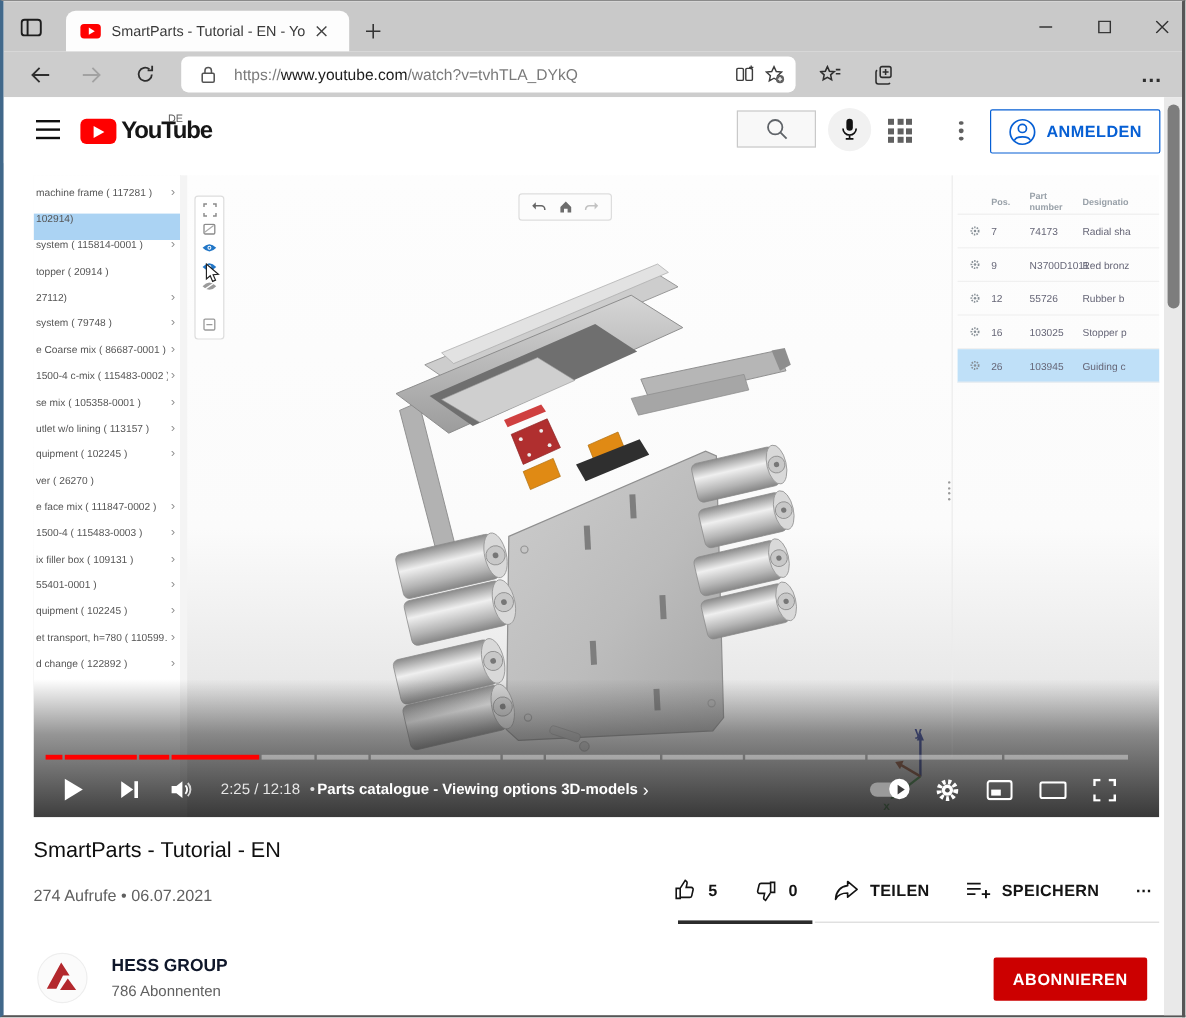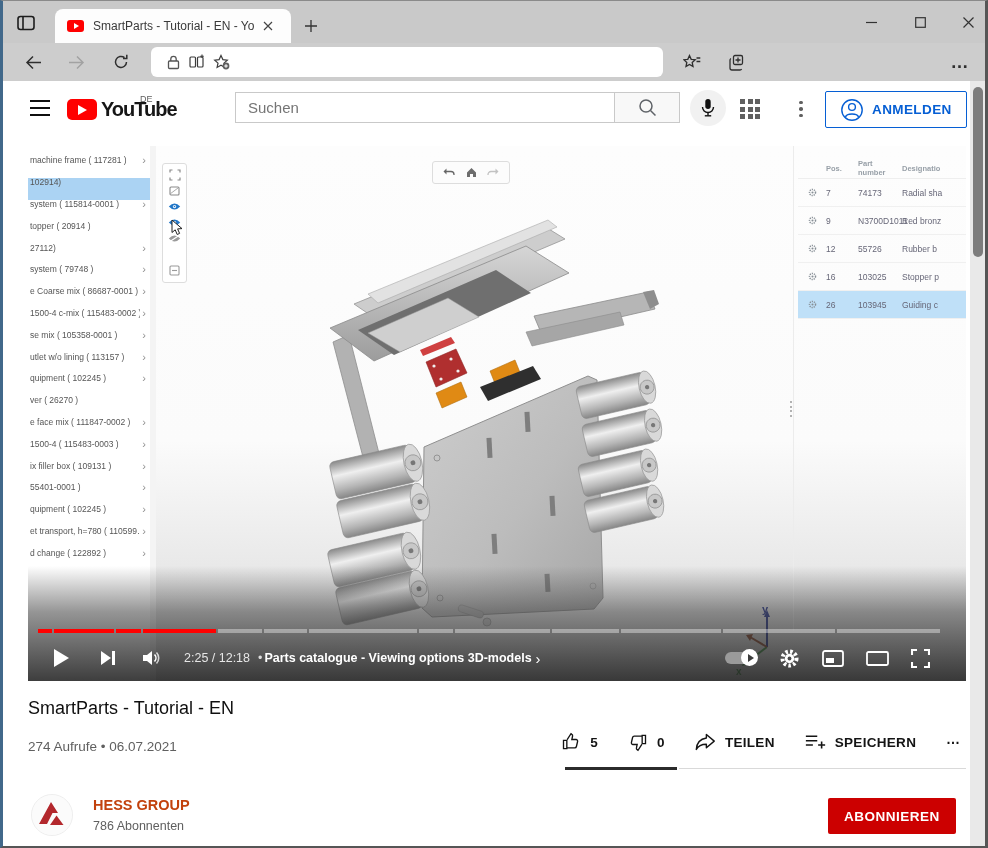--- a/index.html
+++ b/index.html
@@ -93,21 +93,21 @@
 
   
   .vtitle{left:25px;top:697px;font-size:18px;color:#0f0f0f;}
   .vstats{left:25px;top:738px;font-size:13.5px;color:#606060;text-align:right;}
   .actions{right:25px;top:731px;display:flex;align-items:center;gap:30px;}
   .act{display:flex;align-items:center;gap:9px;cursor:pointer;}
   .act span{font-size:13.5px;font-weight:700;color:#141414;letter-spacing:.3px;}
   .sentiment{left:562px;top:766px;width:112px;height:3px;background:#2b2b2b;}
   .sepline{left:676px;top:767px;width:287px;height:1px;background:#d9d9d9;}
   .avatar{left:28px;top:793px;width:40px;height:40px;border-radius:50%;background:#fafafa;border:1px solid #eee;display:flex;align-items:center;justify-content:center;overflow:hidden;cursor:pointer;}
-  .chname{left:90px;top:796px;font-size:14.5px;font-weight:700;color:#c2410c;}
+  .chname{left:90px;top:796px;font-size:14.5px;font-weight:700;color:#0f172a;}
   .chsubs{left:90px;top:818px;font-size:12.5px;color:#606060;}
   .subscribe{left:825px;top:797px;height:36px;background:#c00;color:#fff;border-radius:2px;display:flex;align-items:center;padding:0 16px;font-size:13.5px;font-weight:700;letter-spacing:.5px;cursor:pointer;}
 </style>
 </head>
 <body>
 
 <div class="stage">
 
   <div class="abs tabstrip"></div>
   <div class="abs tab-actions">
@@ -163,20 +163,21 @@
         <path d="M13.8 0.8 L13.8 4.6 L10 4.6" fill="none" stroke="#2e2e2e" stroke-width="1.5"></path>
       </svg>
   </div>
   <div class="abs urlbar">
     <span class="chrome-ic">
       <svg width="13" height="15" viewBox="0 0 13 15">
           <rect x="1.5" y="6" width="10" height="7.5" rx="1" fill="none" stroke="#555" stroke-width="1.3"></rect>
           <path d="M3.8 6 V4 a2.7 2.7 0 0 1 5.4 0 V6" fill="none" stroke="#555" stroke-width="1.3"></path>
         </svg>
     </span>
+    <span class="url"><span>https://</span><b>www.youtube.com</b><span>/watch?v=tvhTLA_DYkQ</span></span>
     <span class="chrome-ic">
       <svg width="16" height="16" viewBox="0 0 16 16">
           <rect x="1" y="3" width="5.5" height="10" rx="1" fill="none" stroke="#3c3c3c" stroke-width="1.2"></rect>
           <rect x="8.5" y="3" width="5.5" height="10" rx="1" fill="none" stroke="#3c3c3c" stroke-width="1.2"></rect>
           <path d="M13 0.5 V4 M11.2 2.2 H14.8" stroke="#3c3c3c" stroke-width="1.1"></path>
         </svg>
     </span>
     <span class="chrome-ic">
       <svg width="17" height="16" viewBox="0 0 17 16">
           <path d="M8 1.5 L9.9 5.6 L14.3 6.1 L11 9.1 L11.9 13.4 L8 11.2 L4.1 13.4 L5 9.1 L1.7 6.1 L6.1 5.6 Z" fill="none" stroke="#3c3c3c" stroke-width="1.2"></path>
@@ -206,23 +207,20 @@
   <div class="abs burger">
       <i></i>
       <i></i>
       <i></i>
     </div>
   <div class="abs ytlogo">
     <span class="box"></span>
     <span class="word">YouTube</span>
   </div>
   <div class="abs region">DE</div>
-  <div class="abs searchbox">
-    <input placeholder="Suchen" style="">
-  </div>
   <div class="abs searchbtn">
     <svg width="19" height="19" viewBox="0 0 19 19">
         <circle cx="8" cy="8" r="6" fill="none" stroke="#5f6368" stroke-width="1.5"></circle>
         <line x1="12.5" y1="12.5" x2="17.5" y2="17.5" stroke="#5f6368" stroke-width="1.5"></line>
       </svg>
   </div>
   <div class="abs micbtn">
     <svg width="16" height="20" viewBox="0 0 16 20">
         <rect x="5.3" y="1" width="5.4" height="10" rx="2.7" fill="#111"></rect>
         <path d="M2.5 9 a5.5 5.5 0 0 0 11 0" fill="none" stroke="#111" stroke-width="1.4"></path>

